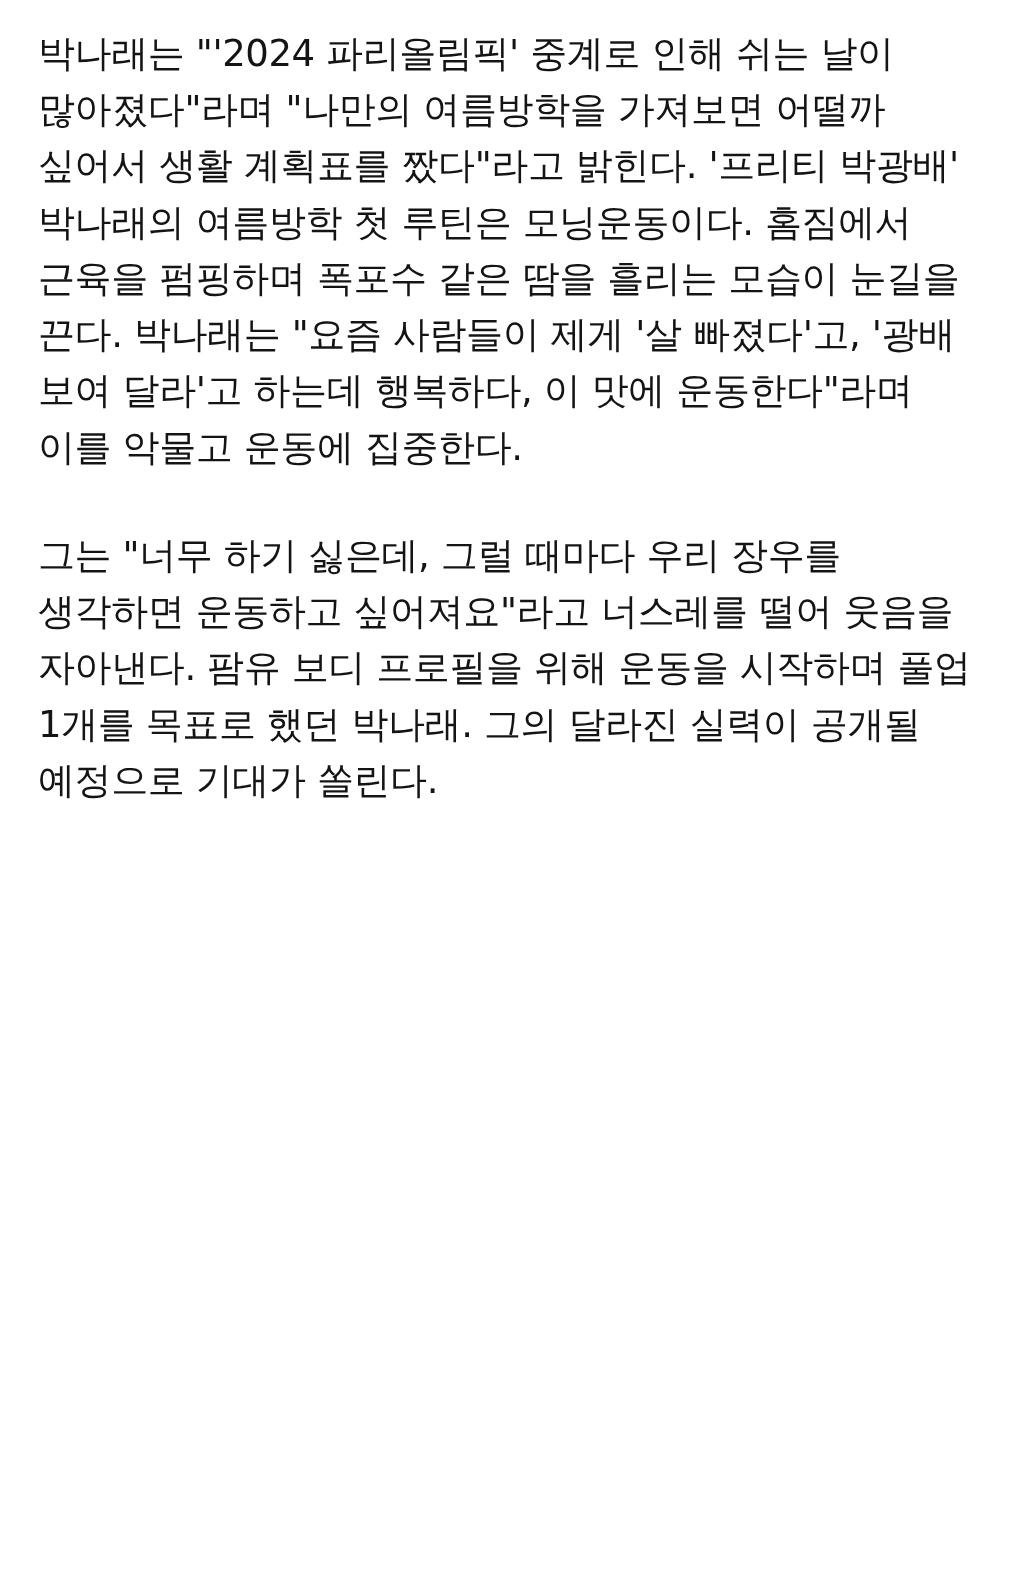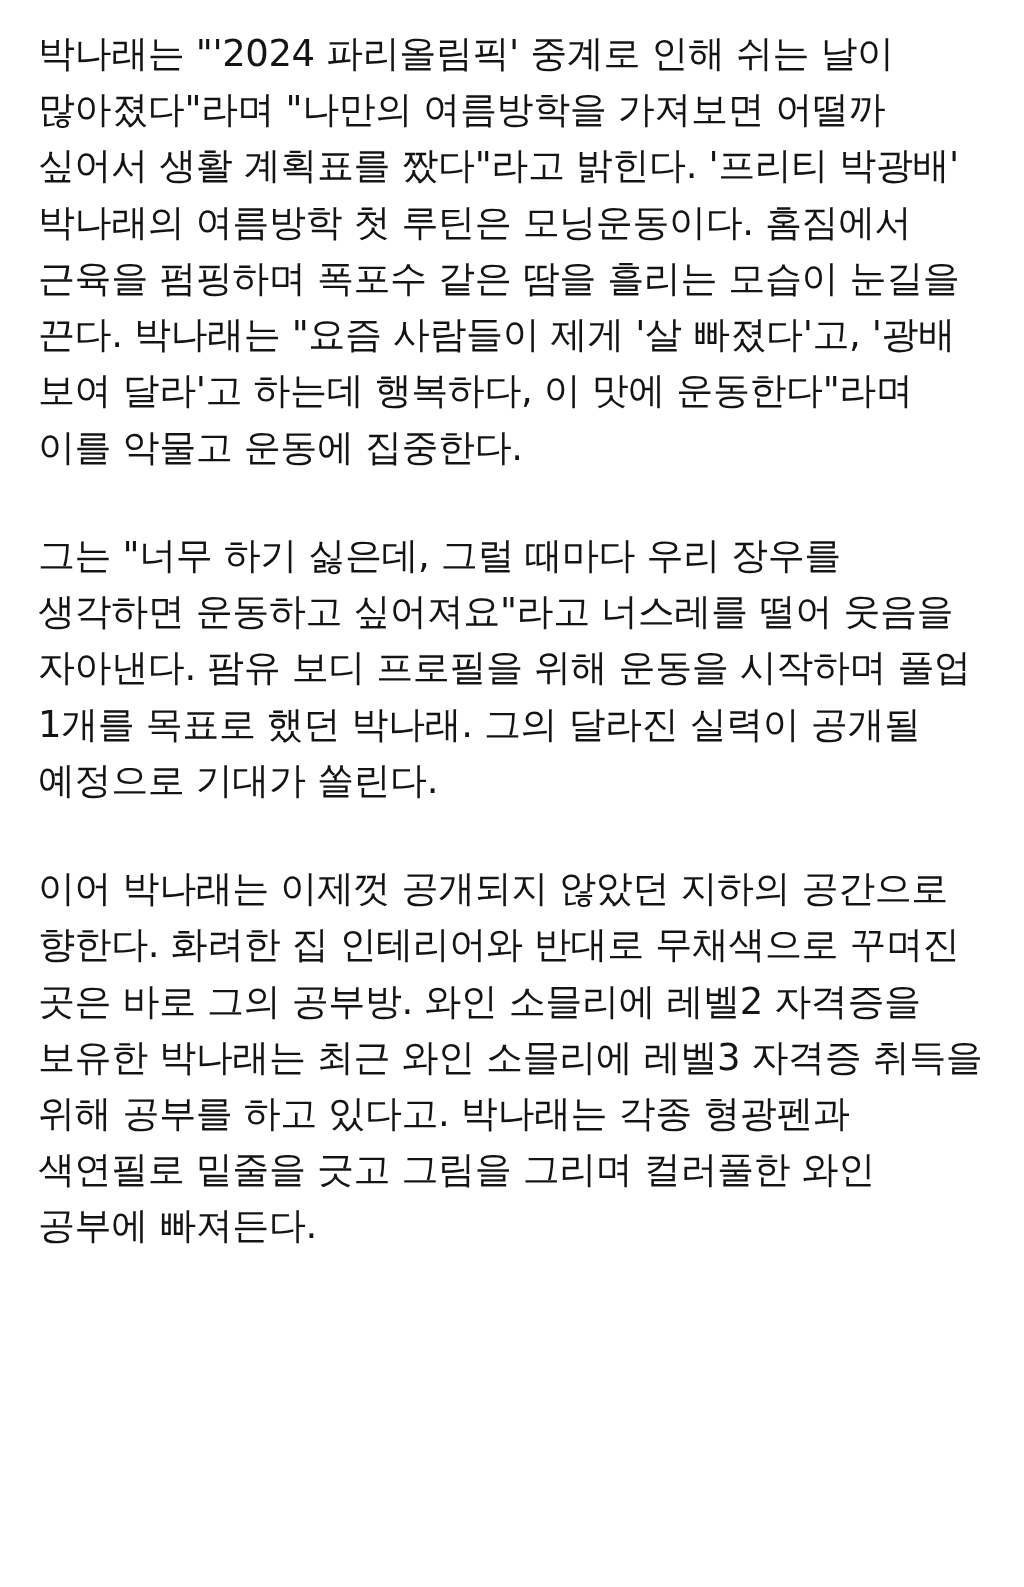--- a/index.html
+++ b/index.html
@@ -32,14 +32,13 @@
   .para:last-child {
     margin-bottom: 0;
   }
 </style>
 </head>
 <body>
 
 <div class="article">
   <p class="para">박나래는 "'2024 파리올림픽' 중계로 인해 쉬는 날이 많아졌다"라며 "나만의 여름방학을 가져보면 어떨까 싶어서 생활 계획표를 짰다"라고 밝힌다. '프리티 박광배' 박나래의 여름방학 첫 루틴은 모닝운동이다. 홈짐에서 근육을 펌핑하며 폭포수 같은 땀을 흘리는 모습이 눈길을 끈다. 박나래는 "요즘 사람들이 제게 '살 빠졌다'고, '광배 보여 달라'고 하는데 행복하다, 이 맛에 운동한다"라며 이를 악물고 운동에 집중한다.</p>
   <p class="para">그는 "너무 하기 싫은데, 그럴 때마다 우리 장우를 생각하면 운동하고 싶어져요"라고 너스레를 떨어 웃음을 자아낸다. 팜유 보디 프로필을 위해 운동을 시작하며 풀업 1개를 목표로 했던 박나래. 그의 달라진 실력이 공개될 예정으로 기대가 쏠린다.</p>
-  <p class="para">이어 박나래는 이제껏 공개되지 않았던 지하의 공간으로 향한다. 화려한 집 인테리어와 반대로 무채색으로 꾸며진 곳은 바로 그의 공부방. 와인 소믈리에 레벨2 자격증을 보유한 박나래는 최근 와인 소믈리에 레벨3 자격증 취득을 위해 공부를 하고 있다고. 박나래는 각종 형광펜과 색연필로 밑줄을 긋고 그림을 그리며 컬러풀한 와인 공부에 빠져든다.</p>
 </div>
 
 </body></html>

